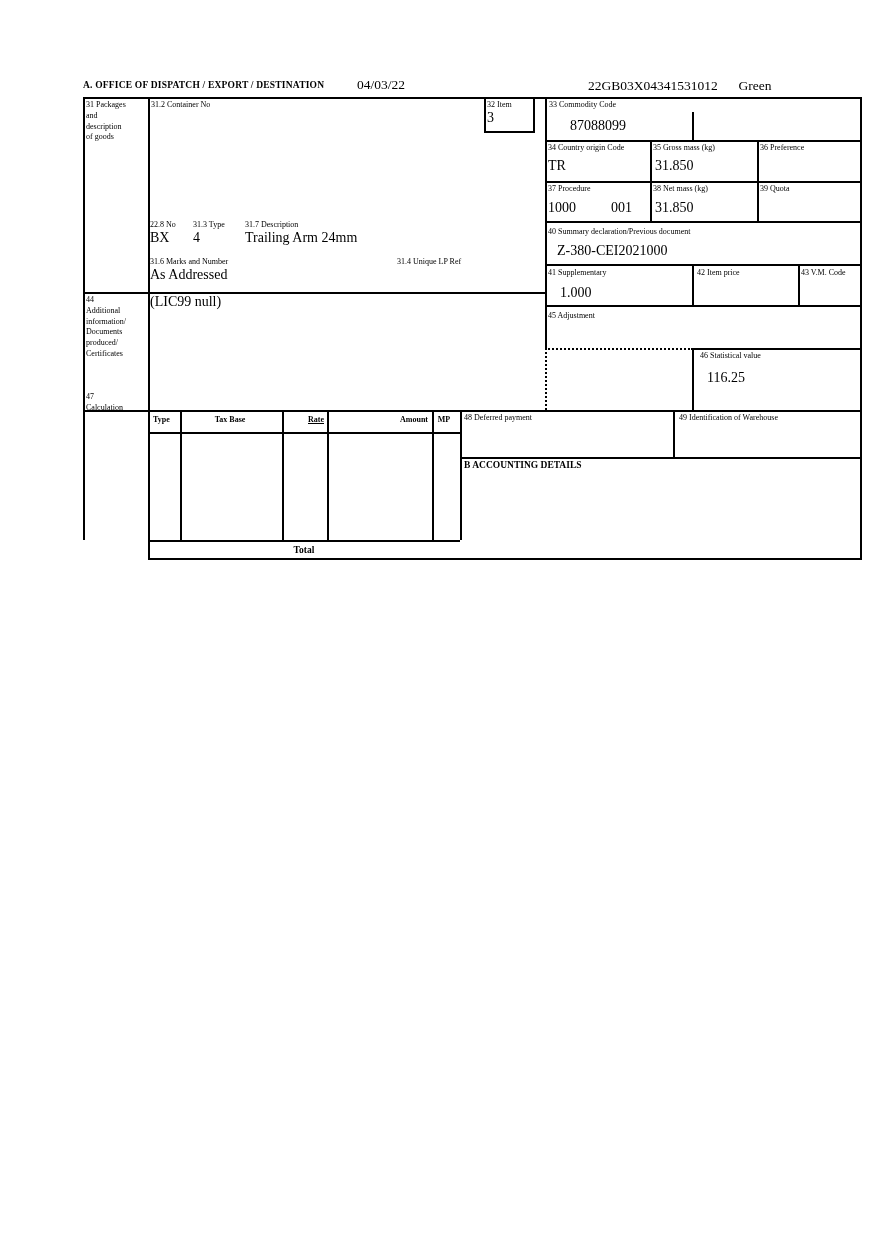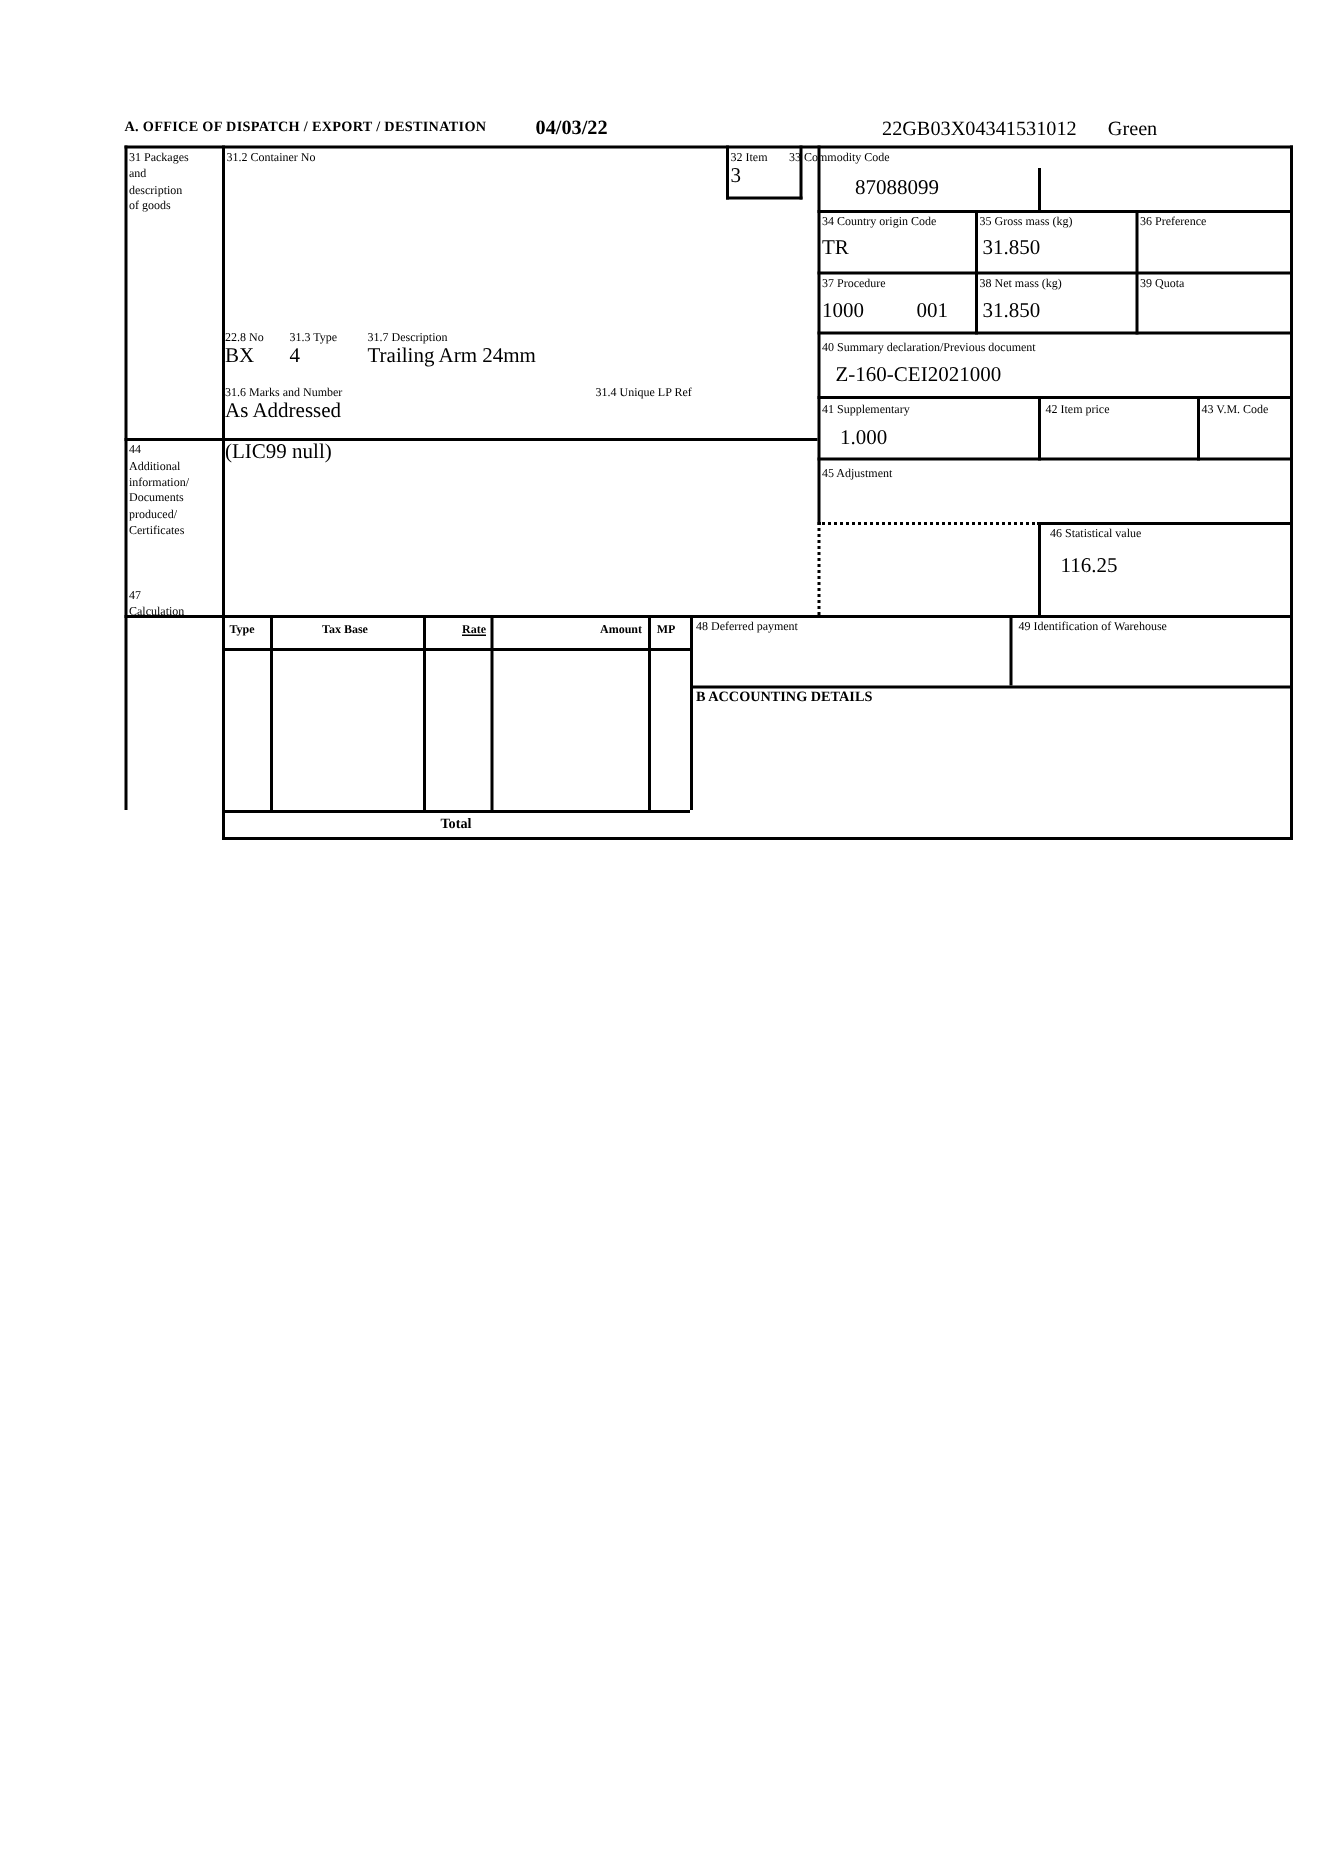--- a/index.html
+++ b/index.html
@@ -17,21 +17,21 @@
   .bold{font-weight:bold;}
   .ctr{text-align:center;}
   .rgt{text-align:right;}
 </style>
 </head>
 <body>
 
 <div class="page">
 
   <div class="hdr-small" style="left:83px;top:80px;">A.  OFFICE OF DISPATCH / EXPORT / DESTINATION</div>
-  <div class="hdr-big" style="left:357px;top:77px;font-weight:bold;">04/03/22</div>
+  <div class="hdr-big" style="left:357px;top:77px;">04/03/22</div>
   <div class="hdr-big" style="left:588px;top:78px;">
     <span>22GB03X04341531012</span>
     <span style="display:inline-block;width:14px;"></span>
     <span>Green</span>
   </div>
 
   <div class="ln" style="left:83px;top:97px;width:779px;height:2px;"></div>
   <div class="ln" style="left:484px;top:131px;width:51px;height:2px;"></div>
   <div class="ln" style="left:545px;top:140px;width:317px;height:2px;"></div>
   <div class="ln" style="left:545px;top:181px;width:317px;height:2px;"></div>
@@ -70,21 +70,21 @@
   <div class="lblwrap" style="left:86px;top:100px;width:60px;">
     <span>31 Packages</span>
     <span>and</span>
     <span>description</span>
     <span>of goods</span>
   </div>
 
   <div class="lbl" style="left:151px;top:100px;">31.2 Container No</div>
   <div class="lbl" style="left:487px;top:100px;">32 Item</div>
   <div class="val" style="left:487px;top:110px;">3</div>
-  <div class="lbl" style="left:526px;top:100px;">33 Commodity Code</div>
+  <div class="lbl" style="left:549px;top:100px;">33 Commodity Code</div>
   <div class="val" style="left:570px;top:118px;">87088099</div>
 
   <div class="lbl" style="left:548px;top:143px;">34 Country origin Code</div>
   <div class="val" style="left:548px;top:158px;">TR</div>
   <div class="lbl" style="left:653px;top:143px;">35 Gross mass (kg)</div>
   <div class="val" style="left:655px;top:158px;">31.850</div>
   <div class="lbl" style="left:760px;top:143px;">36 Preference</div>
 
   <div class="lbl" style="left:548px;top:184px;">37 Procedure</div>
   <div class="val" style="left:548px;top:200px;">1000</div>
@@ -98,21 +98,21 @@
   <div class="lbl" style="left:245px;top:220px;">31.7 Description</div>
   <div class="val" style="left:150px;top:230px;">BX</div>
   <div class="val" style="left:193px;top:230px;">4</div>
   <div class="val" style="left:245px;top:230px;">Trailing Arm 24mm</div>
 
   <div class="lbl" style="left:150px;top:257px;">31.6 Marks and Number</div>
   <div class="lbl" style="left:397px;top:257px;">31.4 Unique LP Ref</div>
   <div class="val" style="left:150px;top:267px;">As Addressed</div>
 
   <div class="lbl" style="left:548px;top:227px;">40 Summary declaration/Previous document</div>
-  <div class="val" style="left:557px;top:243px;">Z-160-CEI2021000</div>
+  <div class="val" style="left:557px;top:243px;">Z-380-CEI2021000</div>
 
   <div class="lbl" style="left:548px;top:268px;">41 Supplementary</div>
   <div class="val" style="left:560px;top:285px;">1.000</div>
   <div class="lbl" style="left:697px;top:268px;">42 Item price</div>
   <div class="lbl" style="left:801px;top:268px;">43 V.M. Code</div>
 
   <div class="lblwrap" style="left:86px;top:295px;width:62px;">
     <span>44</span>
     <span>Additional</span>
     <span>information/</span>

